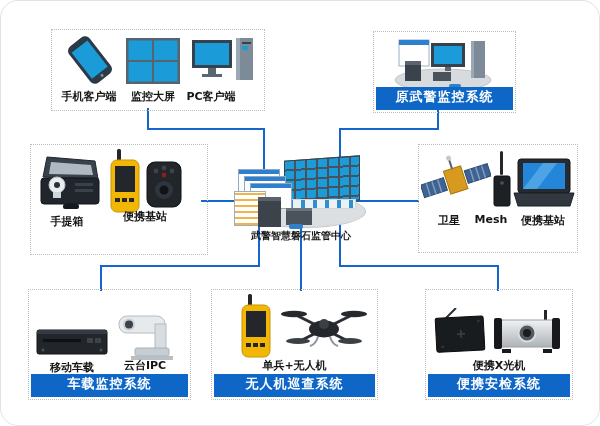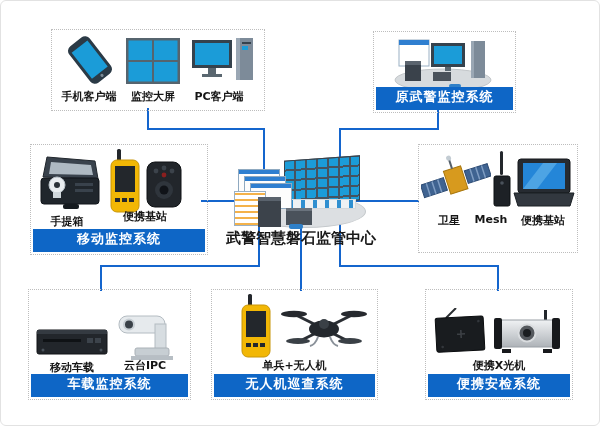--- a/index.html
+++ b/index.html
@@ -8,21 +8,21 @@
     --screen-blue:#1b9cd8;
     --device-yellow:#f2b705;
     --text-dark:#151515;
     --box-border:#bdbdbd;
     --background:#ffffff;
   }
   html,body{margin:0;padding:0;background:#fff;}
   body{font-family:"DejaVu Sans","Liberation Sans",sans-serif;}
   .canvas{
     position:relative;width:598px;height:424px;background:var(--background);
-    border:1px solid #e2e2e2;border-radius:6px;overflow:hidden;text-decoration:underline;
+    border:1px solid #e2e2e2;border-radius:18px;overflow:hidden;text-decoration:underline;
   }
   .line{position:absolute;background:var(--connector-blue);z-index:1;}
   .dbox{
     position:absolute;border:1px dotted var(--box-border);background:transparent;z-index:2;
   }
   .lbl{
     position:absolute;font-size:11px;font-weight:700;color:var(--text-dark);
     text-align:center;white-space:nowrap;z-index:4;
   }
   .banner{
@@ -45,21 +45,21 @@
     background-image:repeating-linear-gradient(90deg,#2f8fd0 2px 6px, transparent 6px 14px);}
   .c-win{position:absolute;width:40px;height:24px;background:#fdfdfd;border:1px solid #8fa9c0;}
   .c-win::before{content:"";position:absolute;left:0;top:0;right:0;height:4px;background:#2f7fd0;}
   .c-list{position:absolute;left:8px;top:44px;width:30px;height:33px;background:#fff;border:1px solid #9ab0c4;
     background-image:repeating-linear-gradient(180deg,#f4b24a 1px 3px,#ffffff 3px 7px);}
   .c-rack{position:absolute;left:32px;top:50px;width:23px;height:26px;background:#3c434b;border-top:4px solid #5a636d;}
   .c-box{position:absolute;left:60px;top:61px;width:26px;height:14px;background:#4a525b;border-top:3px solid #6a737d;}
   .c-pad{position:absolute;left:63px;top:77px;width:14px;height:5px;background:#2f80c8;border-radius:2px;}
   .center-title{
     position:absolute;left:210px;top:228px;width:180px;z-index:5;
-    font-size:15px;font-weight:700;color:#1a1a1a;text-align:center;white-space:nowrap;
+    font-size:10px;font-weight:700;color:#1a1a1a;text-align:center;white-space:nowrap;
   }
 </style>
 </head>
 <body>
 
 <div class="canvas">
 
   <div class="line" style="left:146px;top:107px;width:2px;height:22px"></div>
   <div class="line" style="left:146px;top:127px;width:118px;height:2px"></div>
   <div class="line" style="left:262px;top:127px;width:2px;height:70px"></div>
@@ -101,21 +101,21 @@
         <rect x="50" y="6" width="9" height="2" fill="#35424d"></rect>
         <rect x="50" y="10" width="6" height="4" fill="#1b9cd8"></rect>
         <rect x="0" y="4" width="40" height="28" fill="#35424d"></rect>
         <rect x="3" y="7" width="34" height="22" fill="#1b9cd8"></rect>
         <rect x="16" y="32" width="8" height="6" fill="#5a6770"></rect>
         <rect x="10" y="38" width="20" height="3" fill="#5a6770"></rect>
       </svg>
     </div>
     <div class="lbl" style="left:2px;top:59px;width:70px">手机客户端</div>
     <div class="lbl" style="left:70px;top:59px;width:62px">监控大屏</div>
-    <div class="lbl" style="left:132px;top:59px;width:70px">PC客户端</div>
+    <div class="lbl" style="left:124px;top:59px;width:70px">PC客户端</div>
   </div>
 
   <div class="dbox" style="left:372px;top:30px;width:141px;height:80px">
     <div class="icon" style="left:13px;top:2px">
       <svg width="112" height="58" viewBox="0 0 112 58">
         <ellipse cx="56" cy="46" rx="48" ry="11" fill="#d7dbde" stroke="#c2c6c9"></ellipse>
         <rect x="12" y="6" width="30" height="26" fill="#ffffff" stroke="#9ab0c4"></rect>
         <rect x="12" y="6" width="30" height="5" fill="#2f7fd0"></rect>
         <rect x="18" y="27" width="16" height="20" fill="#3a424b"></rect>
         <rect x="18" y="27" width="16" height="4" fill="#5b646e"></rect>
@@ -161,21 +161,20 @@
         <circle cx="11" cy="12" r="2.4" fill="#3c434b"></circle>
         <circle cx="19" cy="9" r="2.4" fill="#3c434b"></circle>
         <circle cx="27" cy="12" r="2.4" fill="#3c434b"></circle>
         <circle cx="19" cy="16" r="2.4" fill="#8a1f1f"></circle>
         <circle cx="19" cy="31" r="9" fill="#2f353c"></circle>
         <circle cx="19" cy="31" r="4.5" fill="#101318"></circle>
       </svg>
     </div>
     <div class="lbl" style="left:6px;top:69px;width:60px">手提箱</div>
     <div class="lbl" style="left:74px;top:64px;width:80px">便携基站</div>
-    <div class="banner">移动监控系统</div>
   </div>
 
   <div class="center-illu">
     <div class="c-ellipse"></div>
     <div class="c-wall"></div>
     <div class="c-desk"></div>
     <div class="c-win" style="left:12px;top:22px"></div>
     <div class="c-win" style="left:18px;top:29px"></div>
     <div class="c-win" style="left:24px;top:36px"></div>
     <div class="c-list"></div>

